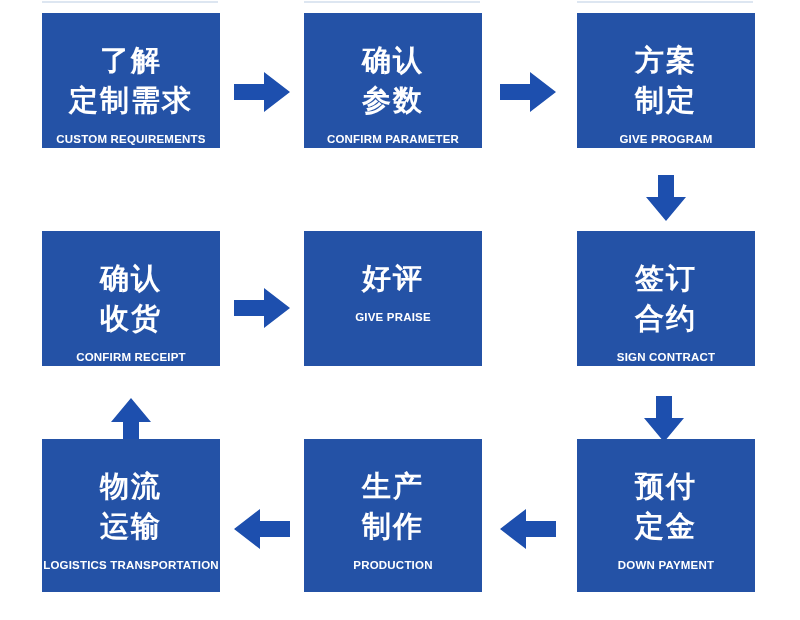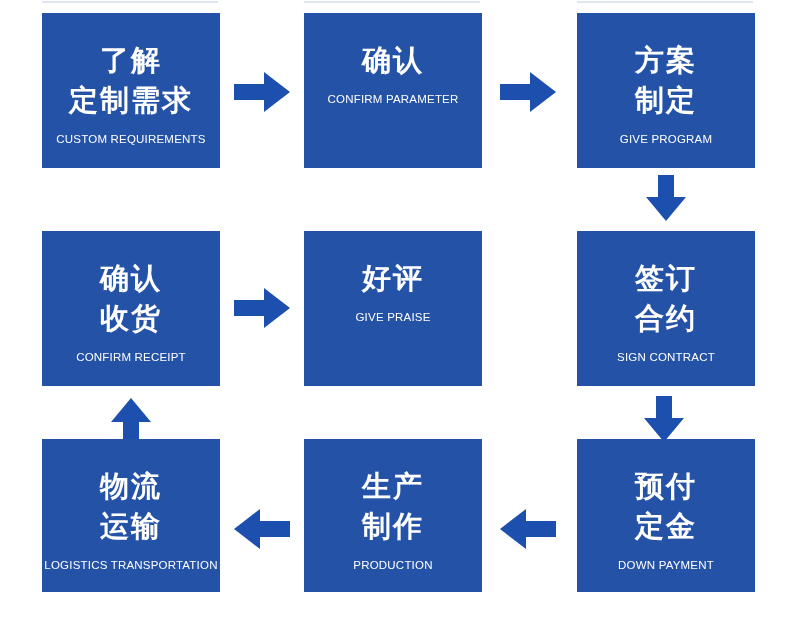--- a/index.html
+++ b/index.html
@@ -8,27 +8,27 @@
     font-family:"Liberation Sans","DejaVu Sans",sans-serif;
     --box-blue:#2452a6;
     --arrow-blue:#1d4fae;
     --text-white:#ffffff;
     --topline:#dde6f1;
   }
   .canvas{position:relative;width:800px;height:620px;background:#ffffff;overflow:hidden;}
 
   
   .box{
-    position:absolute;width:178px;height:155px;
+    position:absolute;width:178px;height:135px;
     background:var(--box-blue);color:var(--text-white);
     display:flex;flex-direction:column;align-items:center;
     padding-top:27px;box-sizing:border-box;text-align:center;
   }
   .zh{font-size:29px;font-weight:700;line-height:40px;letter-spacing:2px;white-space:nowrap;}
-  .en{margin-top:13px;font-size:11.5px;font-weight:400;letter-spacing:0.2px;white-space:nowrap;}
+  .en{margin-top:13px;font-size:11.5px;font-weight:700;letter-spacing:0.2px;white-space:nowrap;}
 
   .r1{top:13px}
   .r2{top:231px}
   .r3{top:439px;height:153px}
   .c1{left:42px}
   .c2{left:304px}
   .c3{left:577px}
 
   
   .arrow{position:absolute;display:block;}
@@ -67,20 +67,21 @@
     <div class="en">CUSTOM REQUIREMENTS</div>
   </div>
 
   <svg id="arrow-1" class="arrow h-arrow" viewBox="0 0 56 40">
     <polygon points="0,12 30,12 30,0 56,20 30,40 30,28 0,28"></polygon>
   </svg>
 
   <div class="box r1 c2">
     <div class="zh">
       <div>确认</div>
+      <div>参数</div>
     </div>
     <div class="en">CONFIRM PARAMETER</div>
   </div>
 
   <svg id="arrow-2" class="arrow h-arrow" viewBox="0 0 56 40">
     <polygon points="0,12 30,12 30,0 56,20 30,40 30,28 0,28"></polygon>
   </svg>
 
   <div class="box r1 c3">
     <div class="zh">

